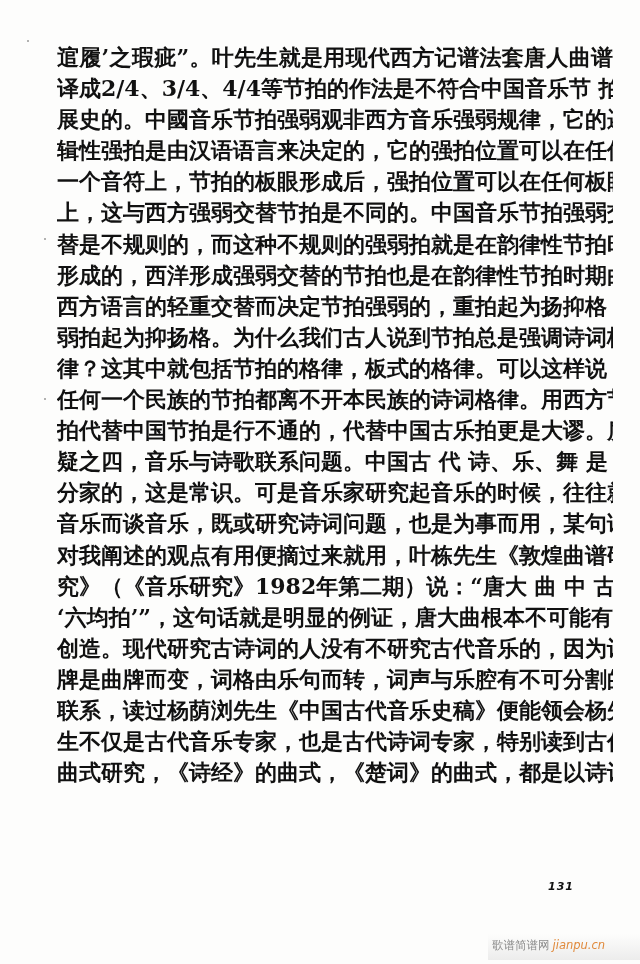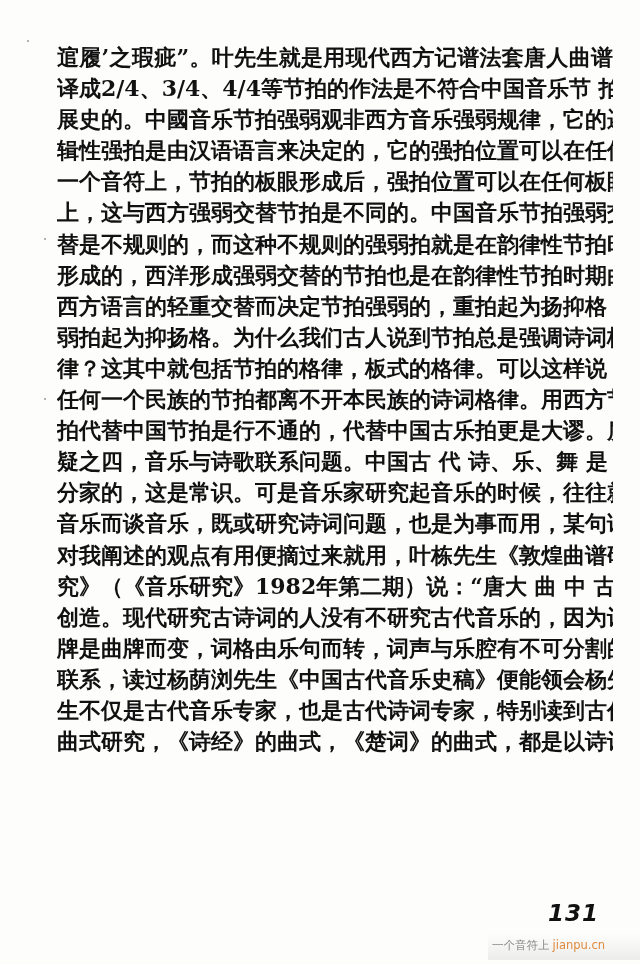--- a/index.html
+++ b/index.html
@@ -35,23 +35,23 @@
       color: #111111;
       white-space: nowrap;
       text-align: justify;
       text-align-last: justify;
       letter-spacing: 0;
       overflow: hidden;
     }
     .page-number {
       position: absolute;
       left: 548px;
-      top: 900px;
+      top: 880px;
       font-family: "DejaVu Sans", sans-serif;
-      font-size: 23px;
+      font-size: 11px;
       font-weight: bold;
       font-style: italic;
       color: #111111;
       letter-spacing: 1px;
     }
     .watermark {
       position: absolute;
       left: 488px;
       top: 934px;
       width: 152px;
@@ -61,20 +61,21 @@
       color: #8a8a8a;
       white-space: nowrap;
       background: linear-gradient(to bottom, rgba(235,235,235,0) 0%, rgba(225,225,225,0.6) 100%);
       padding-left: 4px;
       box-sizing: border-box;
       line-height: 22px;
     }
     .watermark .wm-domain {
       color: #e08a3c;
       margin-left: 3px;
+      font-style: italic;
     }
     .speck {
       position: absolute;
       width: 2px; height: 2px;
       background: #999;
       border-radius: 1px;
     }
   </style>
 </head>
 <body>
@@ -92,29 +93,30 @@
     <span class="line">西方语言的轻重交替而决定节拍强弱的，重拍起为扬抑格，</span>
     <span class="line">弱拍起为抑扬格。为什么我们古人说到节拍总是强调诗词格</span>
     <span class="line">律？这其中就包括节拍的格律，板式的格律。可以这样说，</span>
     <span class="line">任何一个民族的节拍都离不开本民族的诗词格律。用西方节</span>
     <span class="line">拍代替中国节拍是行不通的，代替中国古乐拍更是大谬。质</span>
     <span class="line">疑之四，音乐与诗歌联系问题。中国古 代 诗、乐、舞 是 不</span>
     <span class="line">分家的，这是常识。可是音乐家研究起音乐的时候，往往就</span>
     <span class="line">音乐而谈音乐，既或研究诗词问题，也是为事而用，某句话</span>
     <span class="line">对我阐述的观点有用便摘过来就用，叶栋先生《敦煌曲谱研</span>
     <span class="line">究》（《音乐研究》1982年第二期）说：“唐大 曲 中 古称</span>
+    <span class="line">‘六均拍’”，这句话就是明显的例证，唐大曲根本不可能有</span>
     <span class="line">创造。现代研究古诗词的人没有不研究古代音乐的，因为词</span>
     <span class="line">牌是曲牌而变，词格由乐句而转，词声与乐腔有不可分割的</span>
     <span class="line">联系，读过杨荫浏先生《中国古代音乐史稿》便能领会杨先</span>
     <span class="line">生不仅是古代音乐专家，也是古代诗词专家，特别读到古代</span>
     <span class="line">曲式研究，《诗经》的曲式，《楚词》的曲式，都是以诗词</span>
   </div>
 
   <div class="page-number">131</div>
 
   <div class="watermark">
-    <span>一个音符上</span><span class="wm-domain">jianpu.cn</span>
+    <span>歌谱简谱网</span><span class="wm-domain">jianpu.cn</span>
   </div>
 
   <div class="speck" style="left:27px; top:40px;"></div>
   <div class="speck" style="left:44px; top:238px;"></div>
   <div class="speck" style="left:44px; top:398px;"></div>
 </div>
 
 </body></html>

